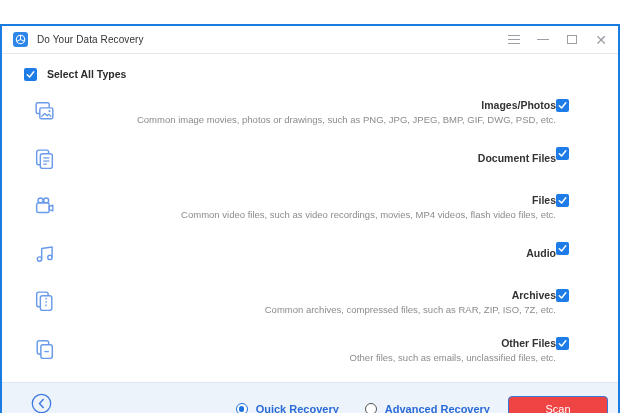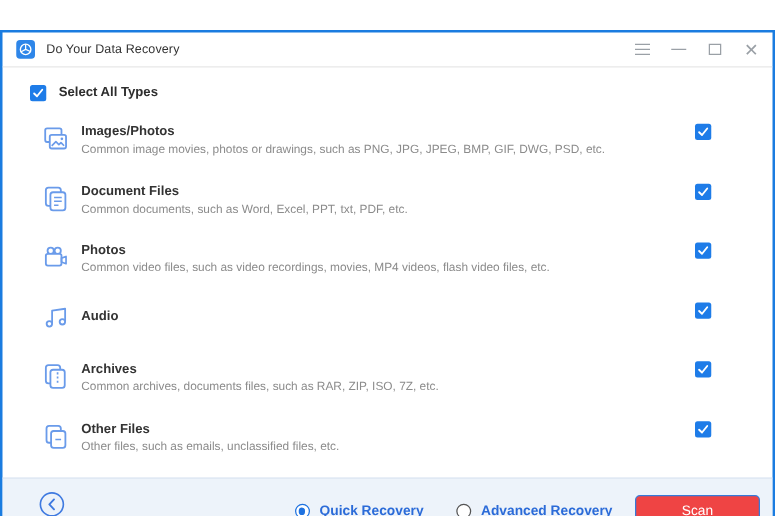--- a/index.html
+++ b/index.html
@@ -52,21 +52,21 @@
   .select-all-label { font-size:10.5px; font-weight:700; color:#2d2d2d; }
 
   
   .rows { flex:1; }
   .row {
     display:flex; align-items:center;
     height:47.5px;
     padding:0 49px 0 30px;
   }
   .row-icon { width:26px; flex:0 0 26px; display:flex; align-items:center; }
-  .row-text { flex:1; margin-left:7px; padding-top:1px; }
+  .row-text { flex:1; margin-left:7px; padding-top:1px;text-align:right; }
   .row-title { font-size:10.5px; font-weight:700; color:#333; margin-bottom:3px; }
   .row-desc { font-size:9.5px; color:#8b8b8b; }
   .row .checkbox { align-self:flex-start; margin-top:11px; }
 
   
   .footer {
     margin-top:auto;
     flex:0 0 53px; height:53px;
     background:#edf3fa; border-top:1px solid #dce6f2;
     display:flex; align-items:center;
@@ -167,40 +167,39 @@
         <svg width="25" height="25" viewBox="0 0 24 24">
           <rect x="4.5" y="3" width="11.5" height="14" rx="2" fill="none" stroke="#6a9bea" stroke-width="1.4"></rect>
           <rect x="8" y="6.5" width="11.5" height="14" rx="2" fill="#fff" stroke="#6a9bea" stroke-width="1.4"></rect>
           <line x1="10.8" y1="10.5" x2="16.7" y2="10.5" stroke="#6a9bea" stroke-width="1.2"></line>
           <line x1="10.8" y1="13.5" x2="16.7" y2="13.5" stroke="#6a9bea" stroke-width="1.2"></line>
           <line x1="10.8" y1="16.5" x2="14.2" y2="16.5" stroke="#6a9bea" stroke-width="1.2"></line>
         </svg>
       </span>
       <div class="row-text">
         <div class="row-title">Document Files</div>
-        <div class="row-desc">Common documents, such as Word, Excel, PPT, txt, PDF, etc.</div>
       </div>
       <span class="checkbox">
         <svg width="9" height="9" viewBox="0 0 9 9">
             <polyline points="1.3,4.8 3.6,7 7.8,1.8" fill="none" stroke="#fff" stroke-width="1.5" stroke-linecap="round" stroke-linejoin="round"></polyline>
           </svg>
       </span>
     </div>
 
     <div class="row">
       <span class="row-icon">
         <svg width="25" height="25" viewBox="0 0 24 24">
           <circle cx="8.2" cy="6.3" r="2.4" fill="none" stroke="#6a9bea" stroke-width="1.4"></circle>
           <circle cx="13.6" cy="6.3" r="2.4" fill="none" stroke="#6a9bea" stroke-width="1.4"></circle>
           <rect x="4.5" y="8.7" width="12" height="9" rx="1.5" fill="#fff" stroke="#6a9bea" stroke-width="1.4"></rect>
           <path d="M16.5 12 l3.5-1.3 v5.6 l-3.5-1.3 z" fill="none" stroke="#6a9bea" stroke-width="1.3" stroke-linejoin="round"></path>
         </svg>
       </span>
       <div class="row-text">
-        <div class="row-title">Photos</div>
+        <div class="row-title">Files</div>
         <div class="row-desc">Common video files, such as video recordings, movies, MP4 videos, flash video files, etc.</div>
       </div>
       <span class="checkbox">
         <svg width="9" height="9" viewBox="0 0 9 9">
             <polyline points="1.3,4.8 3.6,7 7.8,1.8" fill="none" stroke="#fff" stroke-width="1.5" stroke-linecap="round" stroke-linejoin="round"></polyline>
           </svg>
       </span>
     </div>
 
     <div class="row">
@@ -224,21 +223,21 @@
     <div class="row">
       <span class="row-icon">
         <svg width="25" height="25" viewBox="0 0 24 24">
           <rect x="4.5" y="3" width="11" height="14" rx="2" fill="none" stroke="#6a9bea" stroke-width="1.4"></rect>
           <rect x="8" y="6.5" width="11" height="14" rx="2" fill="#fff" stroke="#6a9bea" stroke-width="1.4"></rect>
           <line x1="13.5" y1="8.5" x2="13.5" y2="17.5" stroke="#6a9bea" stroke-width="1.3" stroke-dasharray="1.6 1.6"></line>
         </svg>
       </span>
       <div class="row-text">
         <div class="row-title">Archives</div>
-        <div class="row-desc">Common archives, documents files, such as RAR, ZIP, ISO, 7Z, etc.</div>
+        <div class="row-desc">Common archives, compressed files, such as RAR, ZIP, ISO, 7Z, etc.</div>
       </div>
       <span class="checkbox">
         <svg width="9" height="9" viewBox="0 0 9 9">
             <polyline points="1.3,4.8 3.6,7 7.8,1.8" fill="none" stroke="#fff" stroke-width="1.5" stroke-linecap="round" stroke-linejoin="round"></polyline>
           </svg>
       </span>
     </div>
 
     <div class="row">
       <span class="row-icon">

